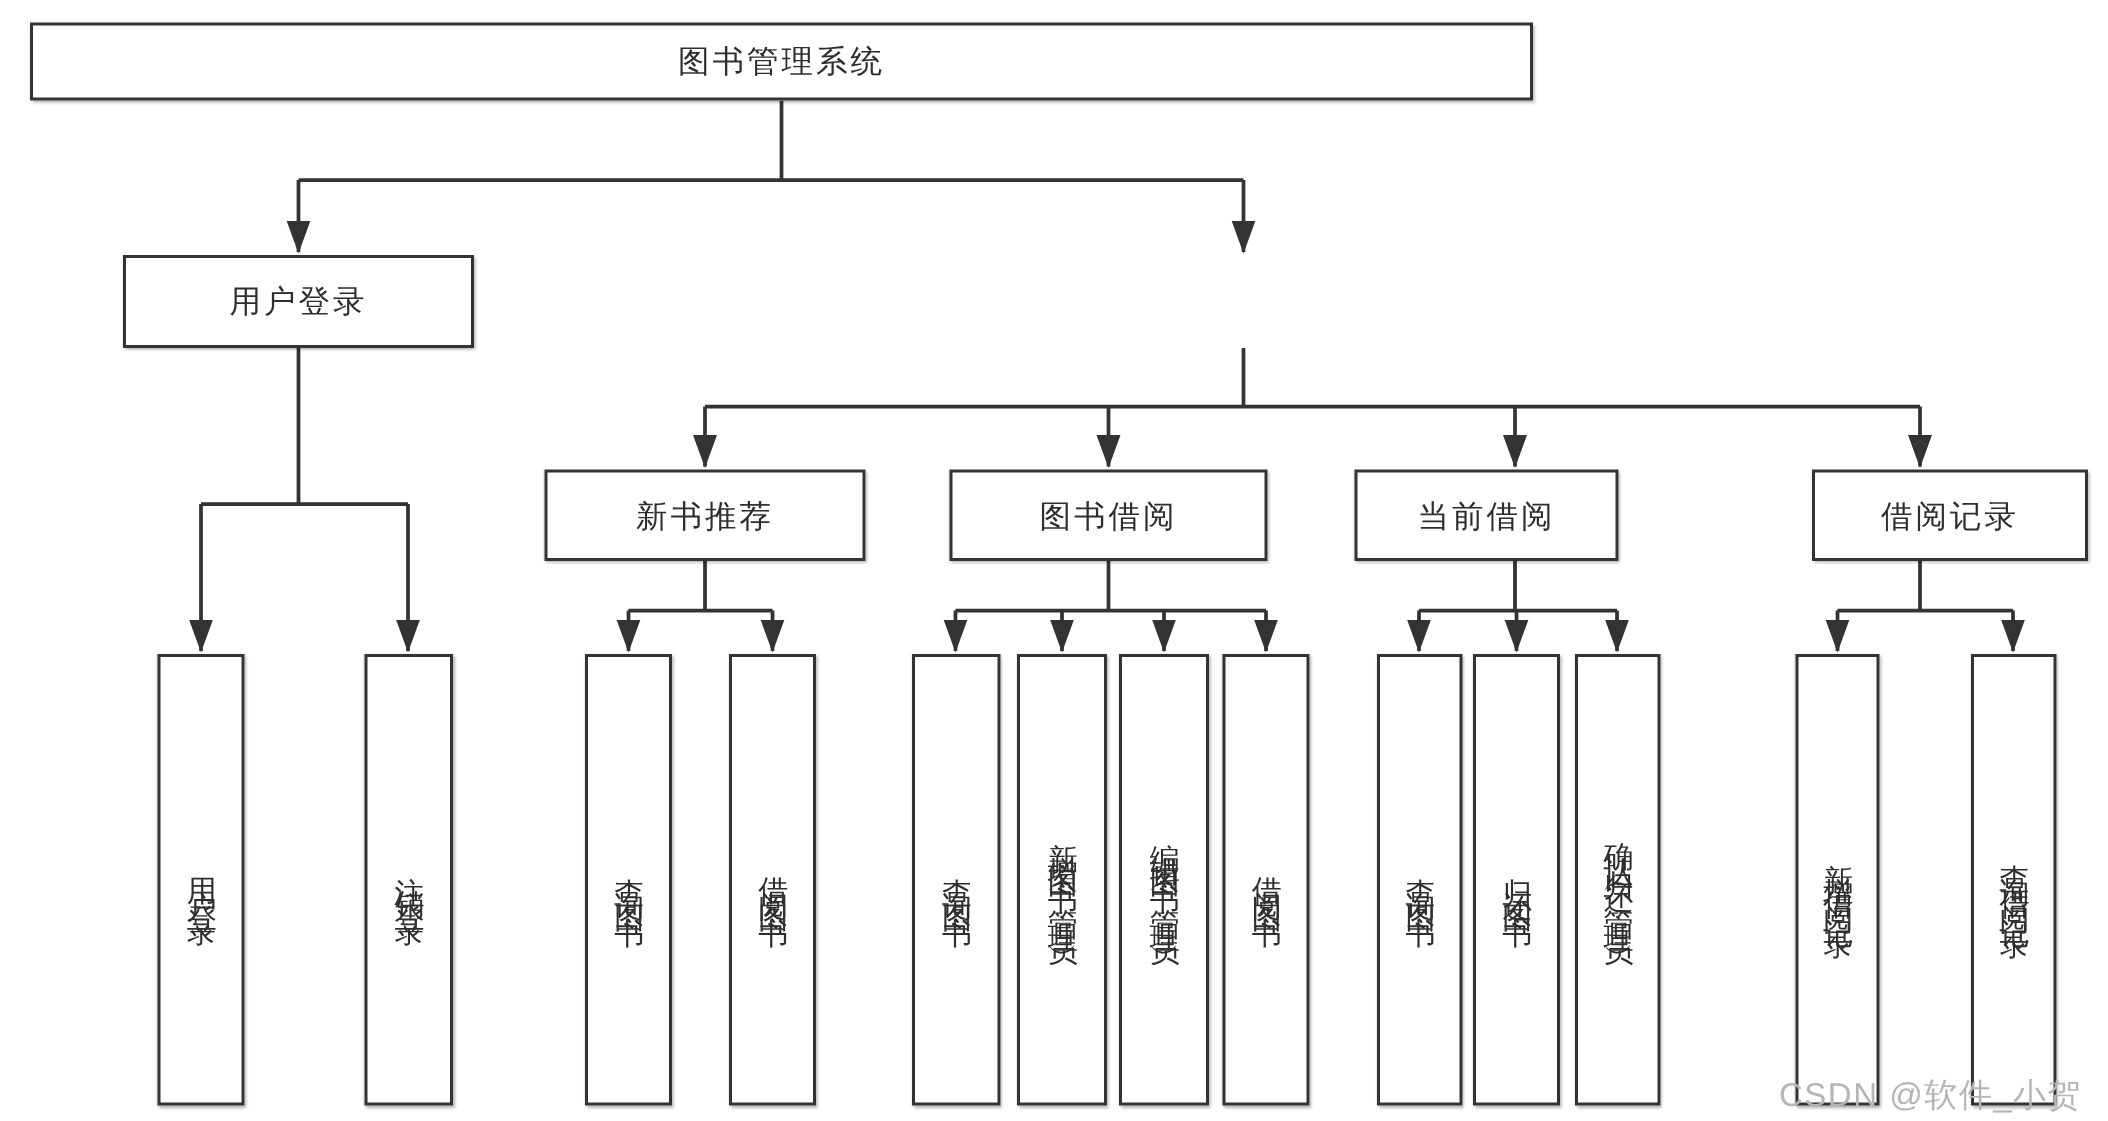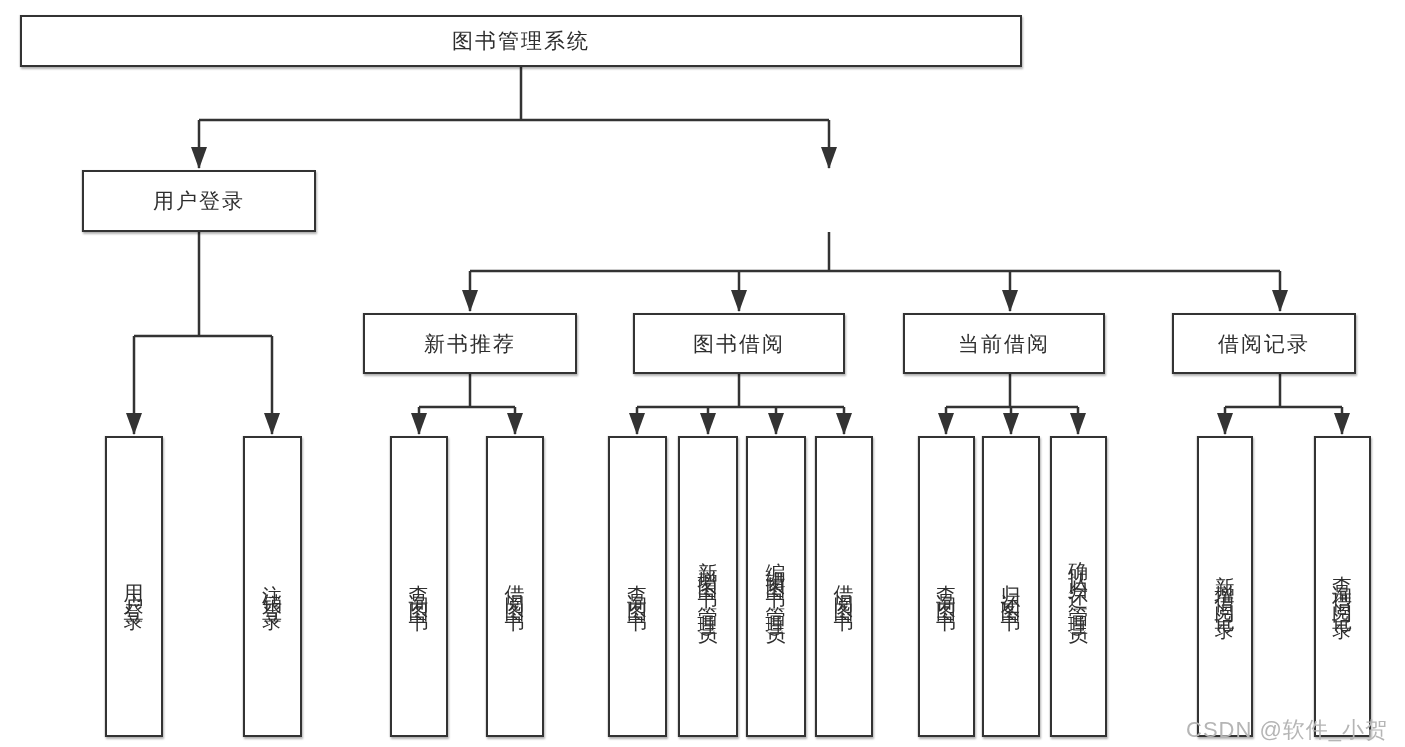--- a/index.html
+++ b/index.html
@@ -70,22 +70,22 @@
       <line x1="1342" y1="407" x2="1342" y2="434" marker-end="url(#arw)"></line>
     </g>
   </svg>
 
   <div class="box h" style="left:20px;top:15px;width:1002px;height:52px">图书管理系统</div>
 
   <div class="box h" style="left:82px;top:170px;width:234px;height:62px">用户登录</div>
 
   <div class="box h" style="left:363px;top:313px;width:214px;height:61px">新书推荐</div>
   <div class="box h" style="left:633px;top:313px;width:212px;height:61px">图书借阅</div>
-  <div class="box h" style="left:903px;top:313px;width:202px;height:61px">当前借阅</div>
-  <div class="box h" style="left:1172px;top:313px;width:184px;height:61px">借阅记录</div>
+  <div class="box h" style="left:903px;top:313px;width:176px;height:61px">当前借阅</div>
+  <div class="box h" style="left:1208px;top:313px;width:184px;height:61px">借阅记录</div>
 
   <div class="box v" style="left:105px;top:436px;width:58px;height:301px">用户登录</div>
   <div class="box v" style="left:243px;top:436px;width:59px;height:301px">注销登录</div>
 
   <div class="box v" style="left:390px;top:436px;width:58px;height:301px">查询图书</div>
   <div class="box v" style="left:486px;top:436px;width:58px;height:301px">借阅图书</div>
 
   <div class="box v" style="left:608px;top:436px;width:59px;height:301px">查询图书</div>
   <div class="box v" style="left:678px;top:436px;width:60px;height:301px">新增图书（管理员）</div>
   <div class="box v" style="left:746px;top:436px;width:60px;height:301px">编辑图书（管理员）</div>

